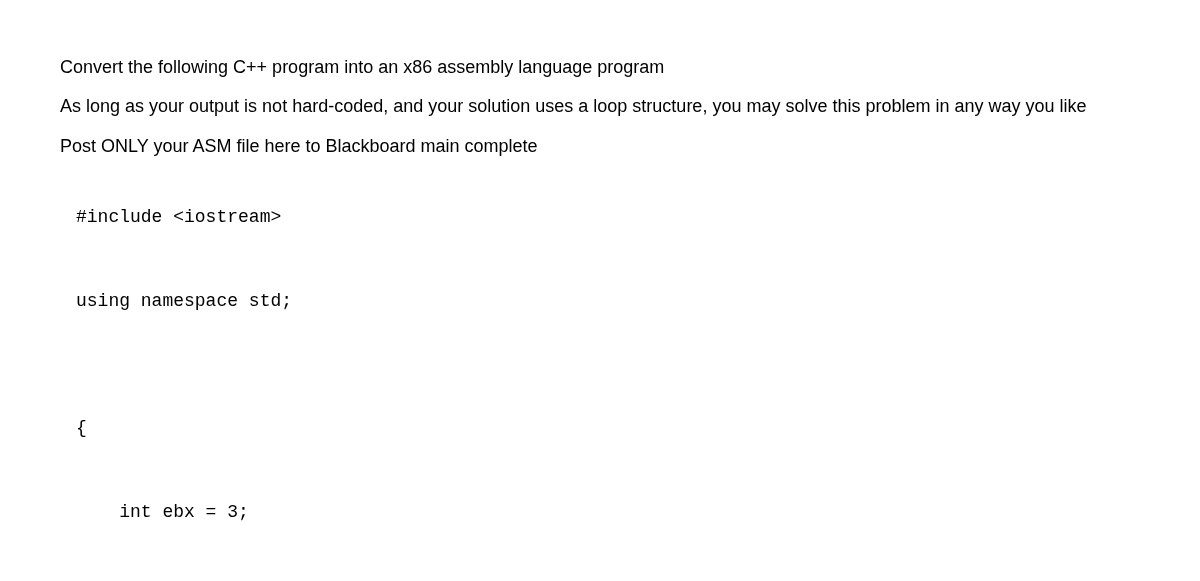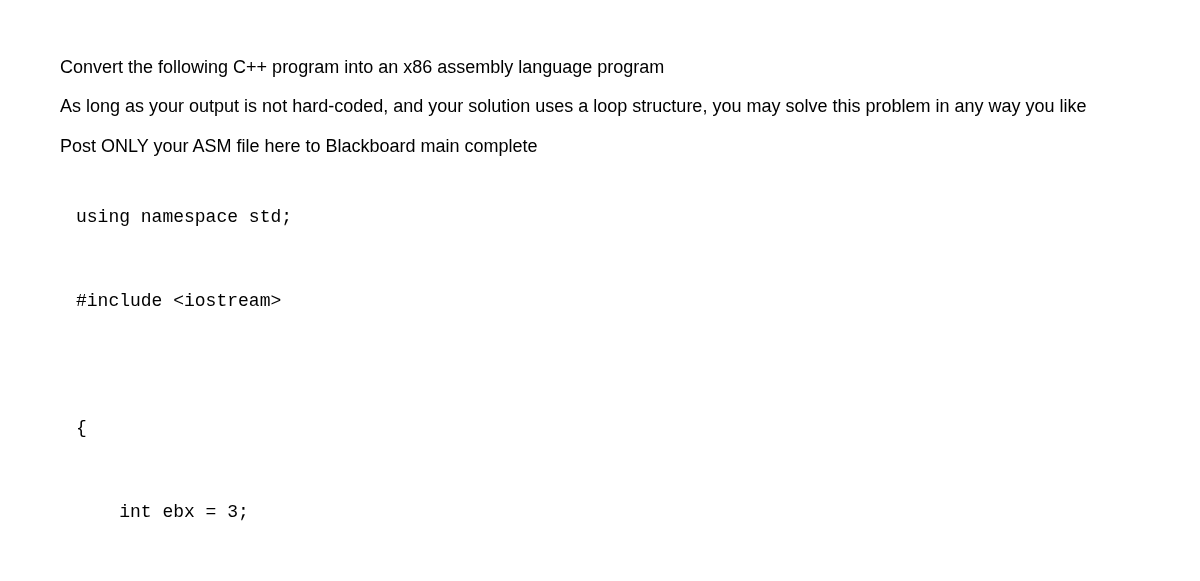--- a/index.html
+++ b/index.html
@@ -33,22 +33,22 @@
     }
   </style>
 </head>
 <body>
 
 <div class="instructions">Convert the following C++ program into an x86 assembly language program</div>
 <div class="instructions">As long as your output is not hard-coded, and your solution uses a loop structure, you may solve this problem in any way you like</div>
 <div class="instructions">Post ONLY your ASM file here to Blackboard main complete</div>
 
 <div class="code">
+<span class="code-line">#include &lt;iostream&gt;</span>
 <span class="code-line">using namespace std;</span>
-<span class="code-line">#include &lt;iostream&gt;</span>
 <span class="code-line"></span>
 <span class="code-line">{</span>
 <span class="code-line">    int ebx = 3;</span>
 <span class="code-line">    do</span>
 <span class="code-line">    {</span>
 
 
 
 
 

